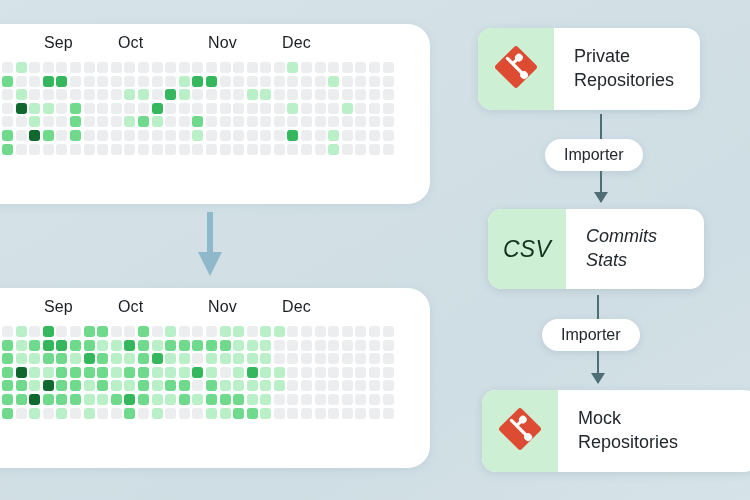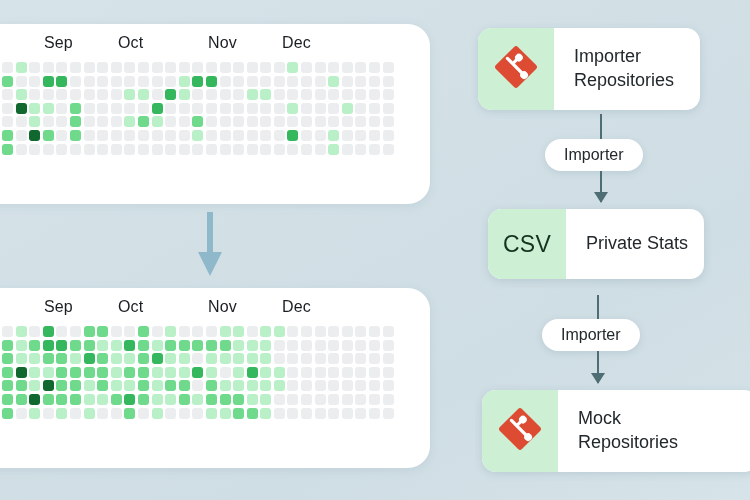--- a/index.html
+++ b/index.html
@@ -71,21 +71,21 @@
   .node-card {
     position: absolute;
     display: flex;
     align-items: stretch;
     background: #ffffff;
     border-radius: 14px;
     overflow: hidden;
     box-shadow: 0 2px 9px rgba(95,125,140,0.20);
   }
   #node-private { left: 478px; top: 28px;  width: 222px; height: 82px; }
-  #node-csv     { left: 488px; top: 209px; width: 216px; height: 70px; }
+  #node-csv     { left: 488px; top: 209px; width: 216px; height: 80px; font-style: italic; }
   #node-mock    { left: 482px; top: 390px; width: 276px; height: 82px; }
 
   .node-icon-pane {
     width: 76px;
     flex: 0 0 76px;
     background: #cdf0d5;
     display: flex;
     align-items: center;
     justify-content: center;
   }
@@ -622,34 +622,34 @@
         <g transform="rotate(-45 24 24)" fill="#ffffff">
           <rect x="22.2" y="9" width="3.6" height="30" rx="1.8"></rect>
           <circle cx="24" cy="36.5" r="4.2"></circle>
           <circle cx="33.5" cy="19" r="4.2"></circle>
           <rect x="24" y="17.2" width="9" height="3.4" rx="1.7"></rect>
         </g>
       </svg>
     </span>
   </div>
   <div class="node-body">
-    <div class="node-title">Importer Repositories</div>
+    <div class="node-title">Private Repositories</div>
   </div>
 </div>
 
 <div class="connector" id="conn-1"></div>
 <div class="conn-arrowhead" id="arrowhead-1"></div>
 <div class="pill" id="pill-importer-1">Importer</div>
 
 <div class="node-card" id="node-csv">
   <div class="node-icon-pane">
     <span class="csv-text">CSV</span>
   </div>
   <div class="node-body">
-    <div class="node-title">Private Stats</div>
+    <div class="node-title">Commits Stats</div>
   </div>
 </div>
 
 <div class="connector" id="conn-2"></div>
 <div class="conn-arrowhead" id="arrowhead-2"></div>
 <div class="pill" id="pill-importer-2">Importer</div>
 
 <div class="node-card" id="node-mock">
   <div class="node-icon-pane">
     <span>

